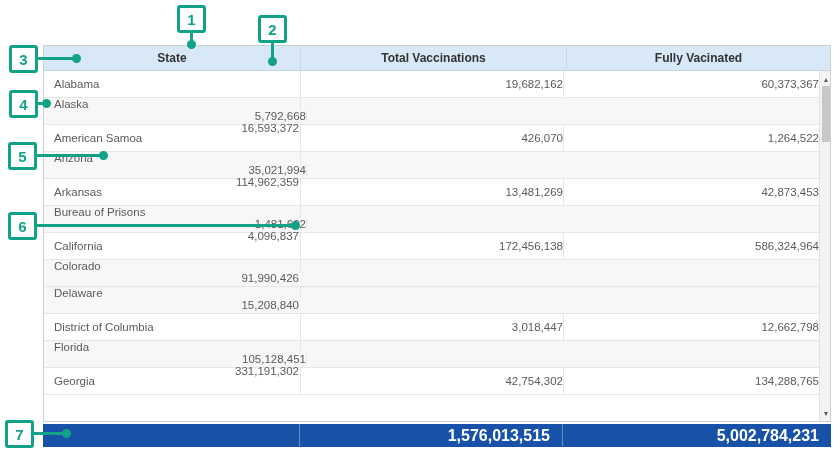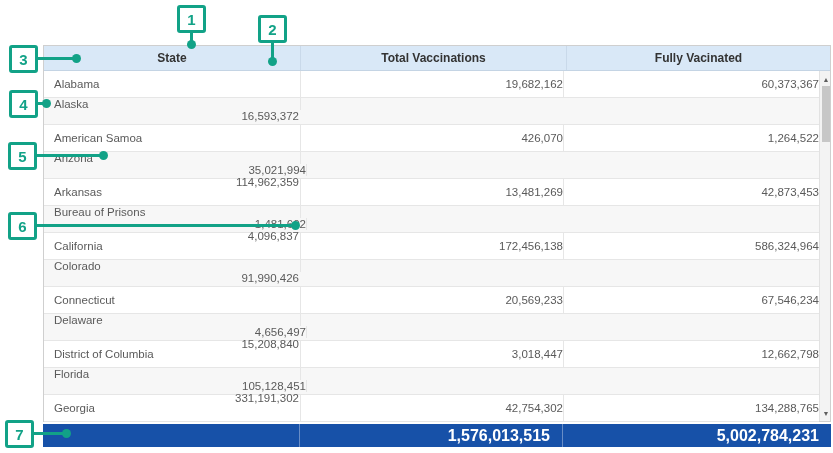--- a/index.html
+++ b/index.html
@@ -60,20 +60,21 @@
 
     <div class="tbody">
       <div class="rows">
         <div class="tr">
           <div class="td state">Alabama</div>
           <div class="td num">19,682,162</div>
           <div class="td num last">60,373,367</div>
         </div>
         <div class="tr alt">
           <div class="td state">Alaska</div>
+          <div class="td num">5,792,668</div>
           <div class="td num last">16,593,372</div>
         </div>
         <div class="tr">
           <div class="td state">American Samoa</div>
           <div class="td num">426,070</div>
           <div class="td num last">1,264,522</div>
         </div>
         <div class="tr alt">
           <div class="td state">Arizona</div>
           <div class="td num">35,021,994</div>
@@ -91,28 +92,22 @@
         </div>
         <div class="tr">
           <div class="td state">California</div>
           <div class="td num">172,456,138</div>
           <div class="td num last">586,324,964</div>
         </div>
         <div class="tr alt">
           <div class="td state">Colorado</div>
           <div class="td num last">91,990,426</div>
         </div>
-        <div class="tr">
-          <div class="td state">Connecticut</div>
-          <div class="td num">20,569,233</div>
-          <div class="td num last">67,546,234</div>
-        </div>
         <div class="tr alt">
           <div class="td state">Delaware</div>
-          <div class="td num">4,656,497</div>
           <div class="td num last">15,208,840</div>
         </div>
         <div class="tr">
           <div class="td state">District of Columbia</div>
           <div class="td num">3,018,447</div>
           <div class="td num last">12,662,798</div>
         </div>
         <div class="tr alt">
           <div class="td state">Florida</div>
           <div class="td num">105,128,451</div>

